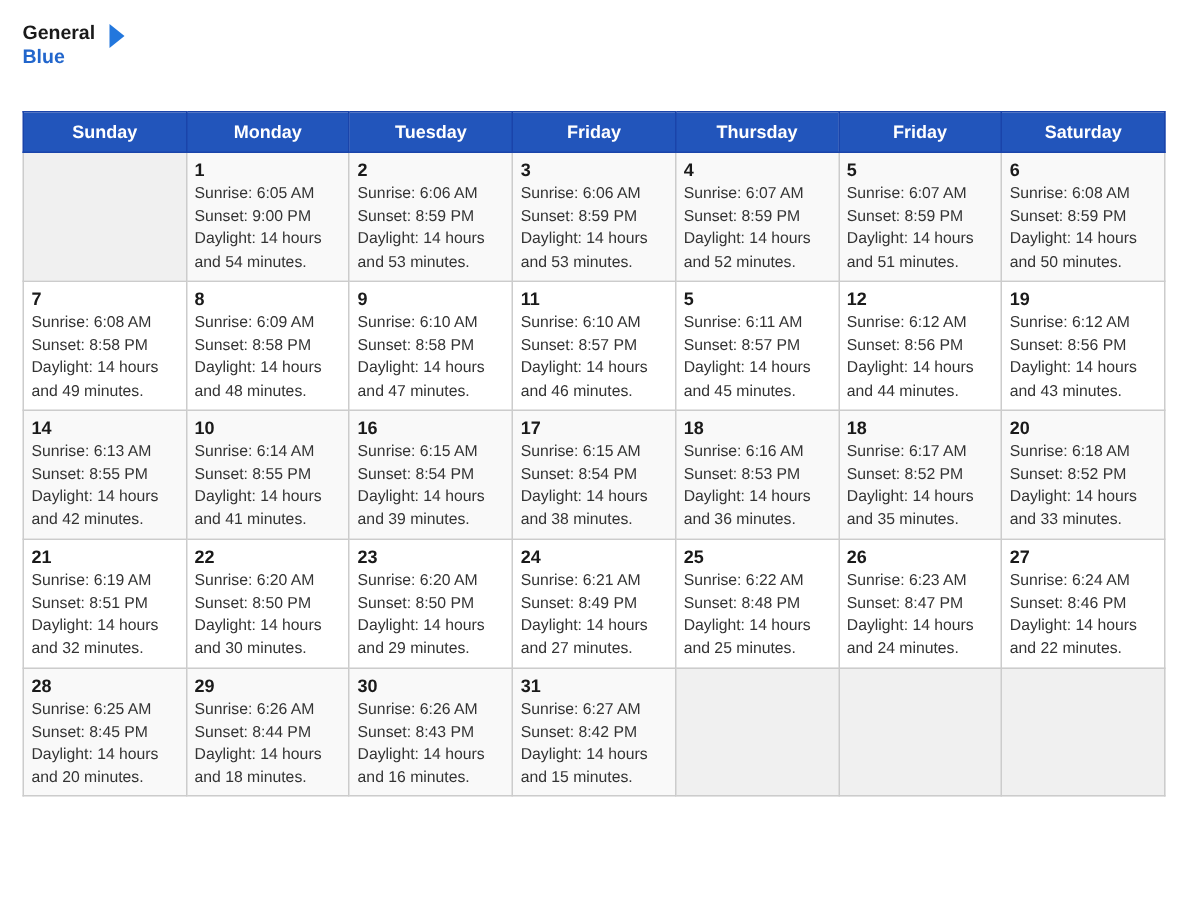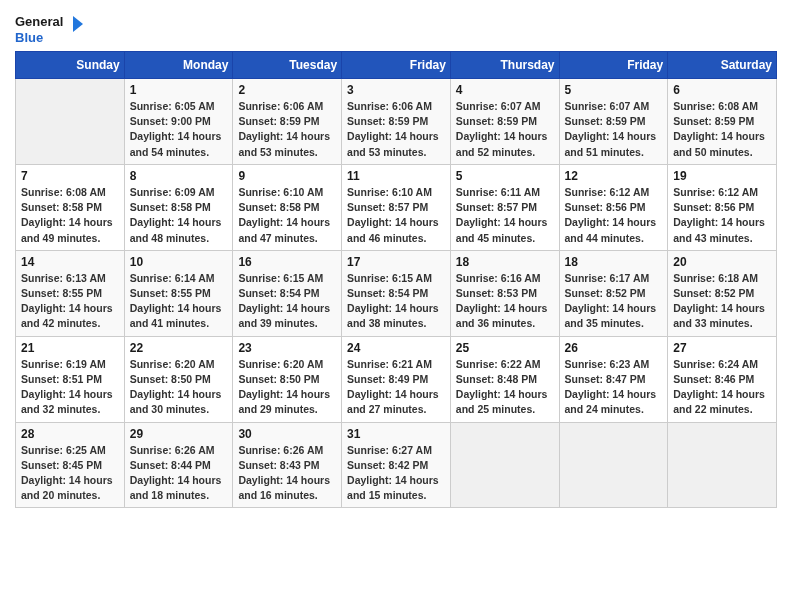--- a/index.html
+++ b/index.html
@@ -7,21 +7,21 @@
       font-family: Arial, sans-serif;
       background: #fff;
       width: 792px;
       min-height: 612px;
       padding: 10px 15px 15px 15px;
     }
     .header-area {
       display: flex;
       justify-content: space-between;
       align-items: center;
-      margin-bottom: 1px;
+      margin-bottom: 24px;
     }
     .logo {
       display: flex;
       align-items: center;
       gap: 4px;
     }
     .title-area {
       text-align: right;
     }
     .main-title {
@@ -35,21 +35,21 @@
     }
     table {
       width: 100%;
       border-collapse: collapse;
       font-size: 11px;
     }
     thead tr th {
       background-color: #2255bb;
       color: #fff;
       padding: 6px 4px;
-      text-align: right;
+      text-align: center;
       font-size: 12px;
       font-weight: bold;
       border: 1px solid #1a44aa;
       margin-top: 20px;
     }
     tbody tr td {
       border: 1px solid #ccc;
       padding: 4px 5px;
       vertical-align: top;
       width: 14.28%;
@@ -63,21 +63,20 @@
       font-size: 12px;
       font-weight: bold;
       color: #1a1a1a;
       display: block;
       margin-bottom: 2px;
     }
     .day-info {
       color: #333;
       line-height: 1.45;
       font-size: 10.5px;
-      font-weight: bold;
     }
     .empty-cell {
       background: #f0f0f0 !important;
     }
   </style>
 </head>
 <body>
 
 <div class="header-area">
   <div class="logo">

